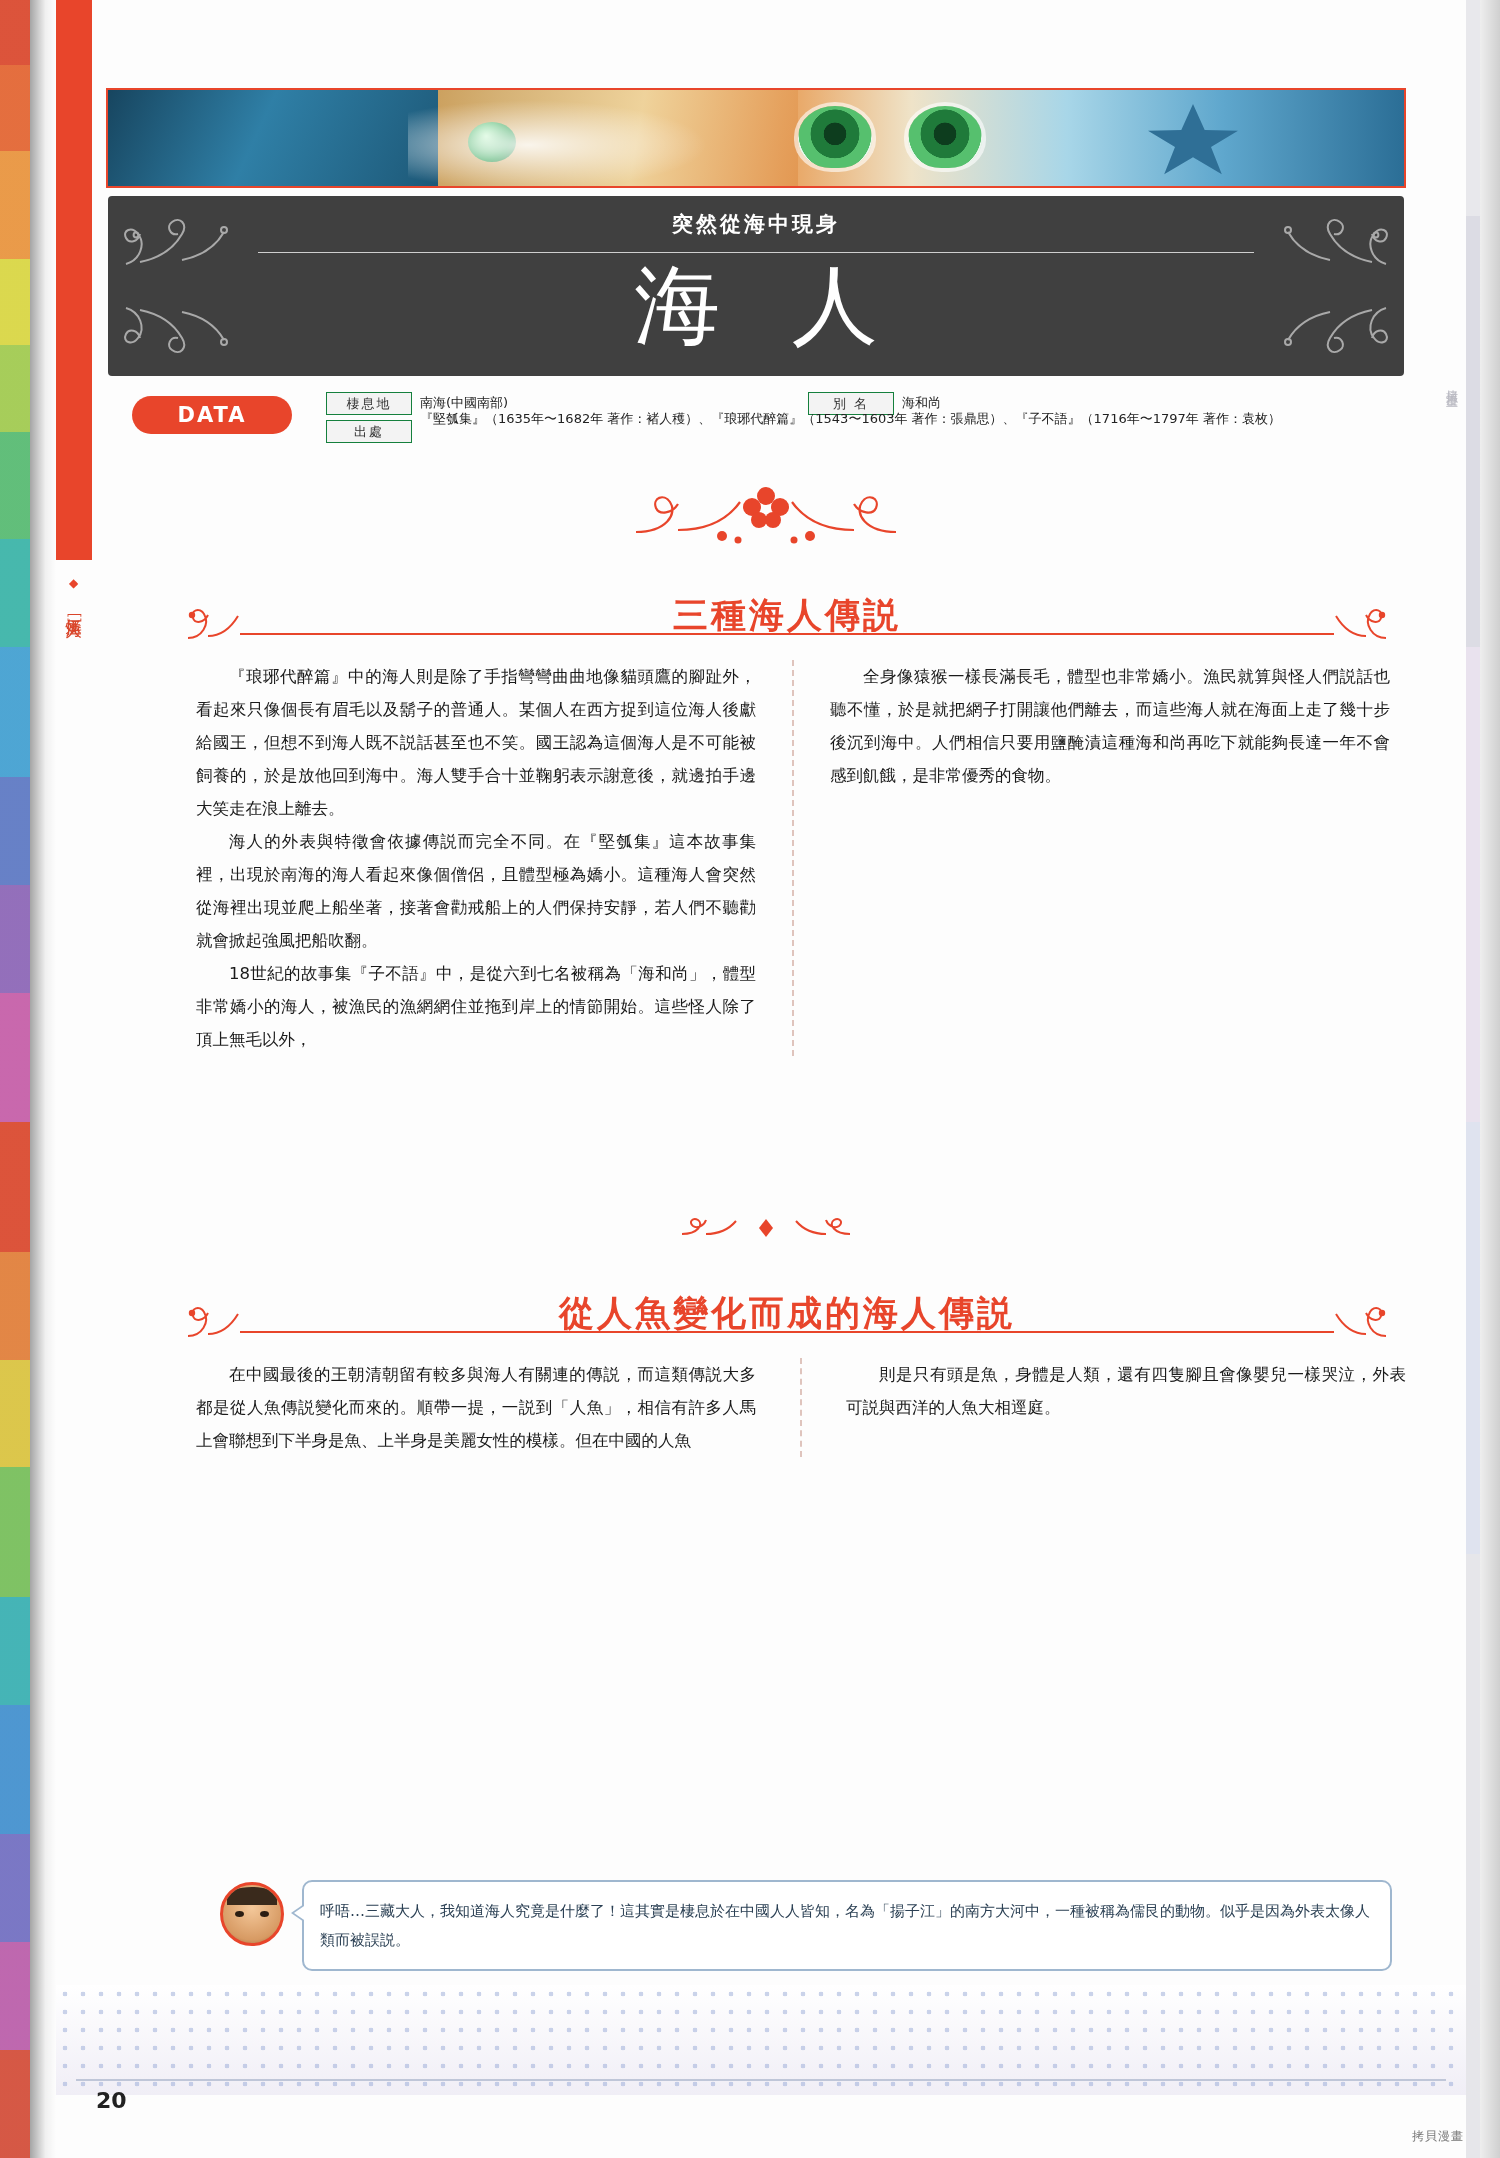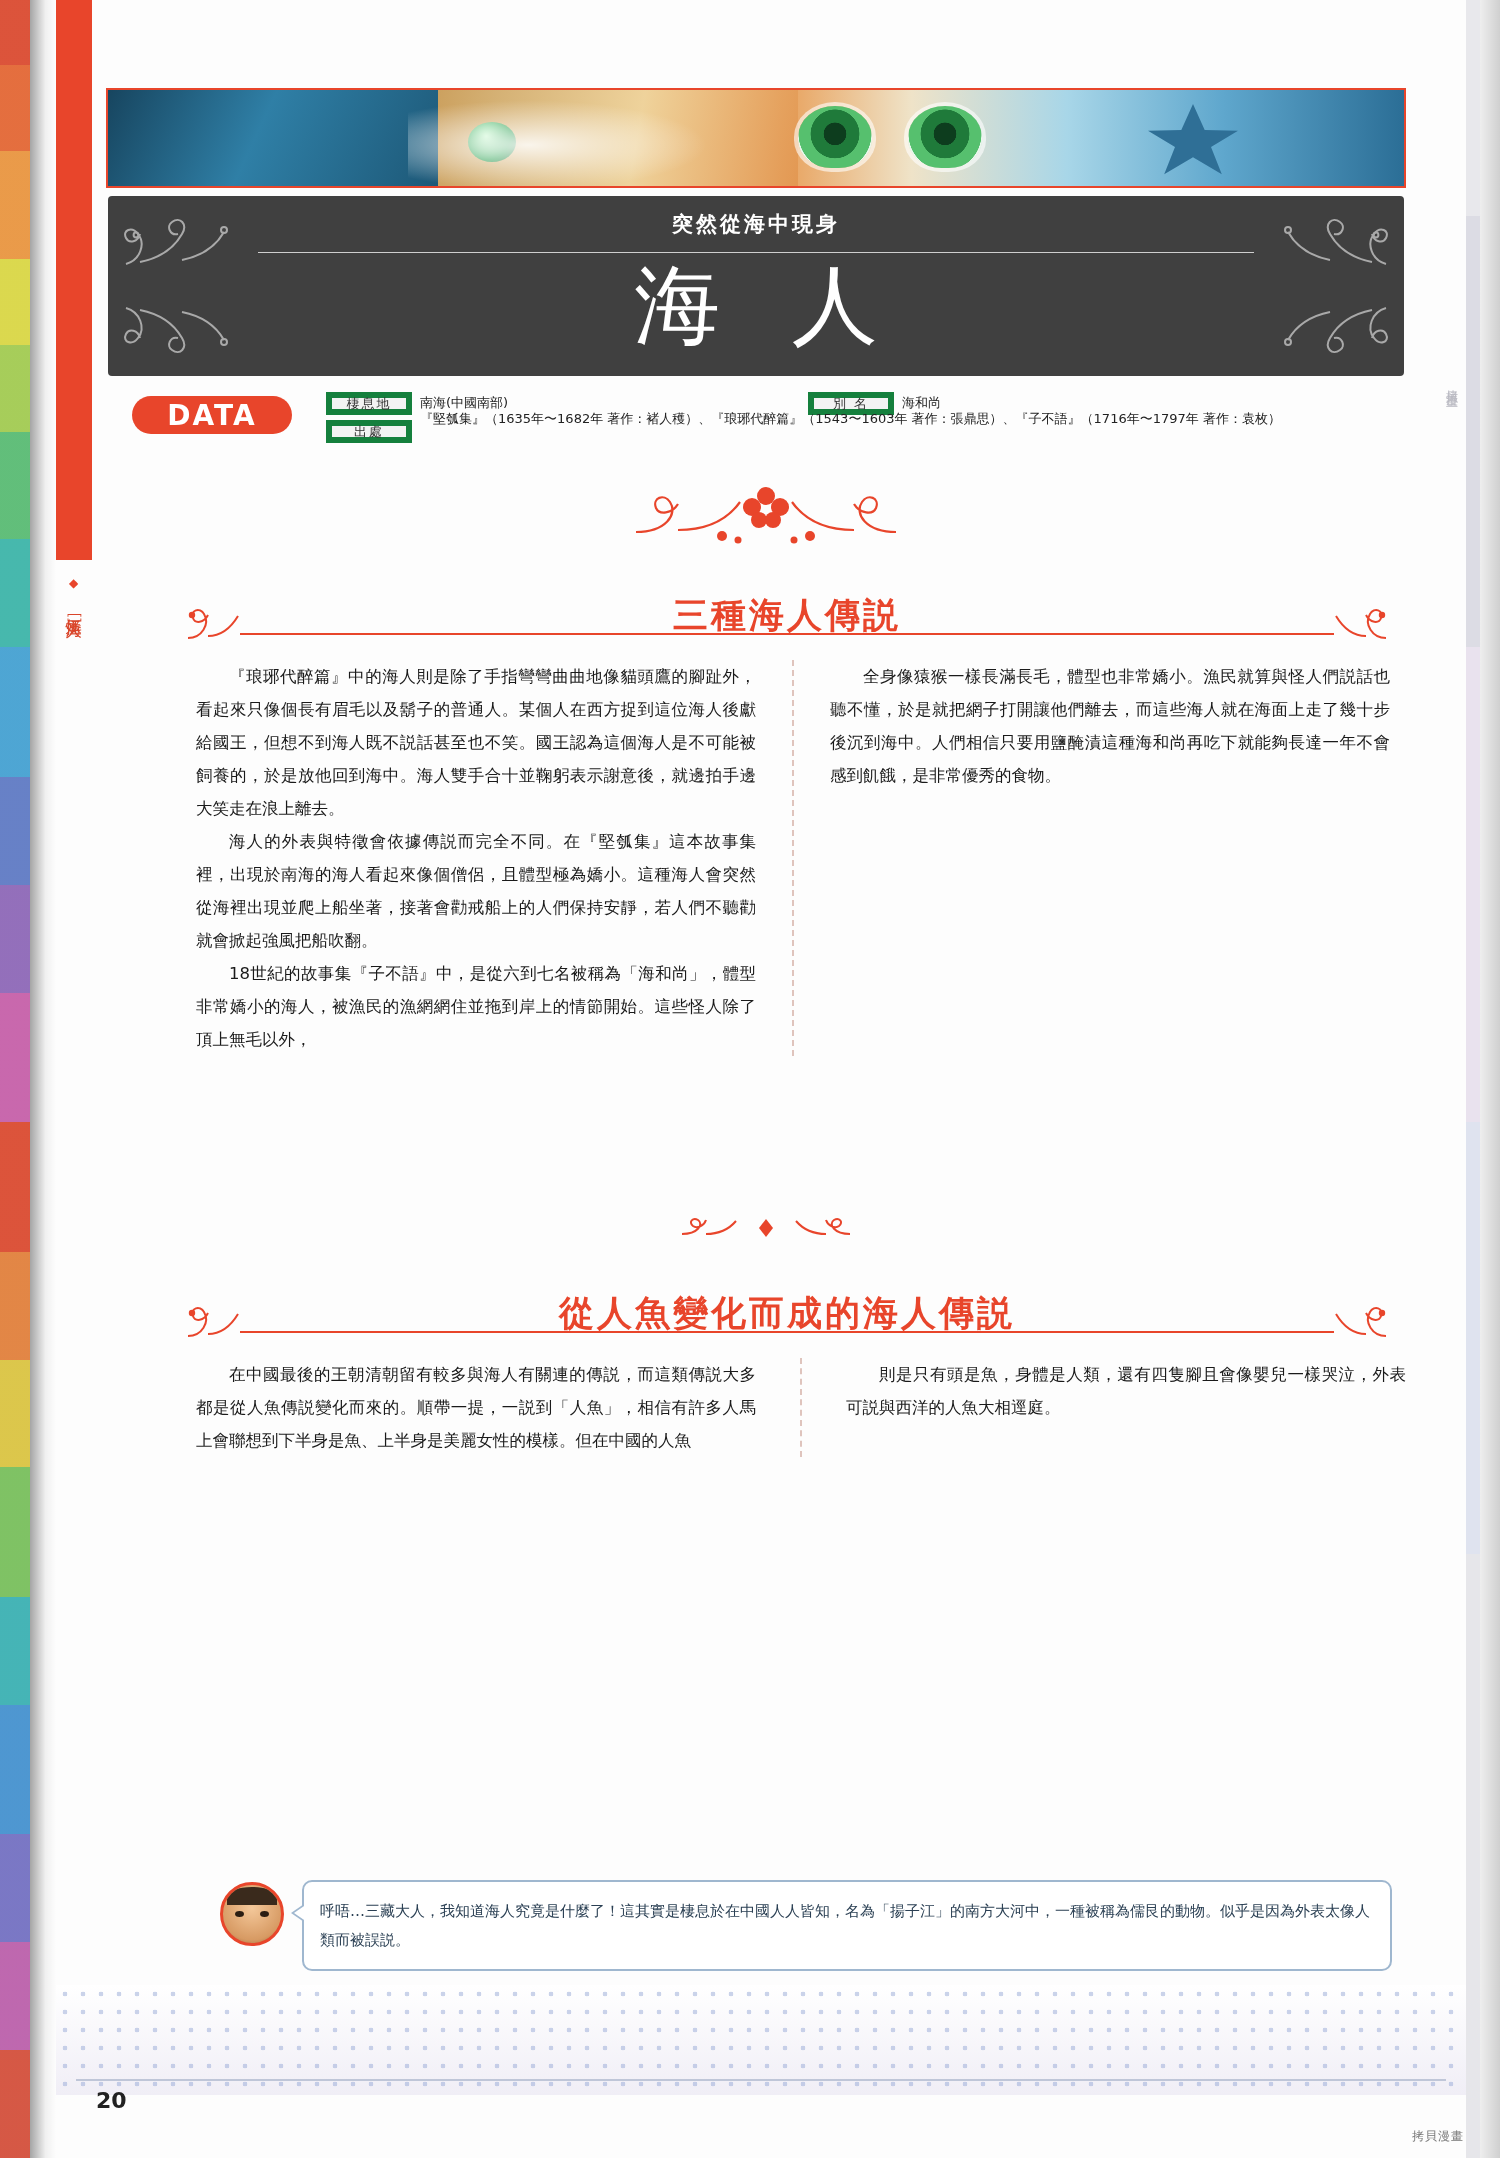--- a/index.html
+++ b/index.html
@@ -215,30 +215,30 @@
     height: 62px;
   }
   .data-pill {
     position: absolute;
     left: 24px; top: 6px;
     width: 160px; height: 38px;
     background: #e8452b;
     border-radius: 19px;
     color: #fff;
     font-weight: bold;
-    font-size: 28px;
+    font-size: 21px;
     display: flex;
     align-items: center;
     justify-content: center;
     letter-spacing: 2px;
   }
   .data-key {
     position: absolute;
     width: 86px; height: 23px;
-    border: 6px solid #15803d;
+    border: 1px solid #15803d;
     background: #f3f3f3;
     font-size: 13px;
     color: #333;
     display: flex; align-items: center; justify-content: center;
     letter-spacing: 2px;
   }
   .data-val {
     position: absolute;
     font-size: 13px;
     color: #222;

